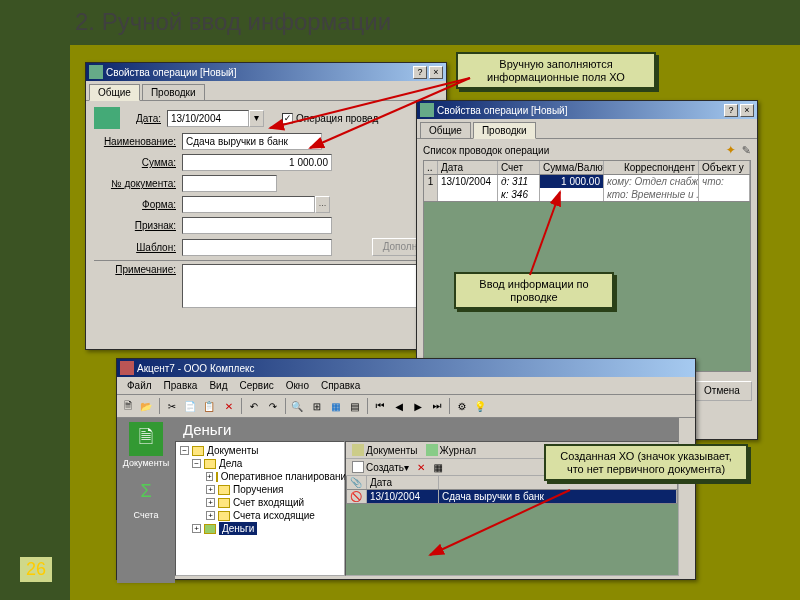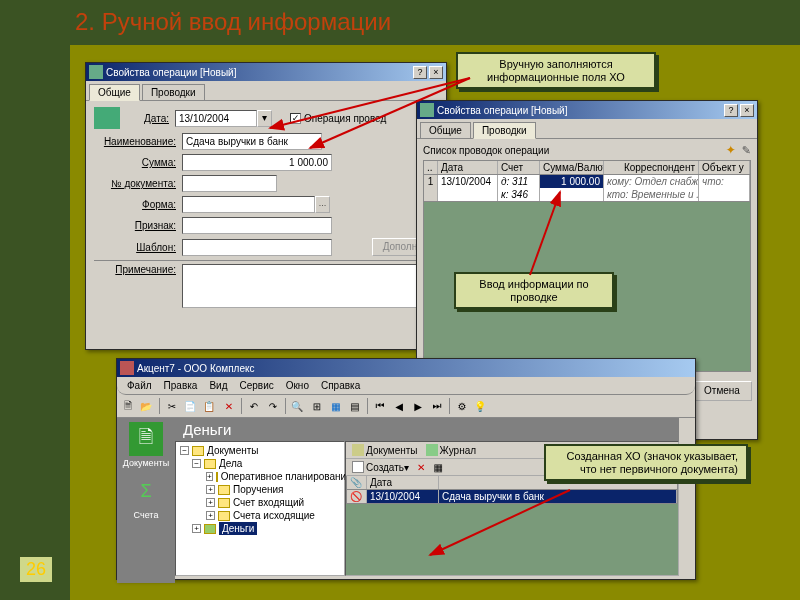--- a/index.html
+++ b/index.html
@@ -1,20 +1,20 @@
 <!DOCTYPE html>
 <html><head>
 <meta charset="utf-8">
 <style>
   * { box-sizing: border-box; margin: 0; padding: 0; font-family: Tahoma, Arial, sans-serif; font-size: 10px; }
   body { width: 800px; height: 600px; background: #fff; position: relative; overflow: hidden; }
 
   .slide-bg { position: absolute; left: 0; top: 0; width: 800px; height: 600px; background: #3b5323; }
   .slide-right { position: absolute; left: 70px; top: 45px; width: 730px; height: 555px; background: #8a8a00; }
-  .slide-title { position: absolute; left: 75px; top: 8px; color: #c2410c; font-size: 24px; font-weight: 400; }
+  .slide-title { position: absolute; left: 75px; top: 8px; color: #404040; font-size: 24px; font-weight: 400; }
   .page-num { position: absolute; left: 20px; bottom: 18px; color: #ffcc00; font-size: 18px; background: #cfd88a; padding: 2px 6px; }
 
   .window { position: absolute; border: 1px solid #2a2a2a; background: #d4d0c8; box-shadow: 2px 2px 4px rgba(0,0,0,.4); }
   .titlebar { background: linear-gradient(to right, #0a246a, #a6caf0); color: #fff; height: 18px; display: flex; align-items: center; padding: 0 3px; font-size: 10px; }
   .titlebar .tb-icon { width: 14px; height: 14px; background: #6a8; margin-right: 3px; }
   .titlebar .tb-spacer { flex: 1; }
   .tb-btn { width: 14px; height: 13px; background: #d4d0c8; border: 1px solid #fff; border-right-color: #555; border-bottom-color: #555; margin-left: 2px; font-size: 9px; text-align: center; line-height: 10px; color: #000; }
 
   .tabs { display: flex; border-bottom: 1px solid #888; padding: 3px 3px 0; }
   .tab { padding: 2px 8px; border: 1px solid #888; border-bottom: none; background: #d4d0c8; margin-right: 2px; cursor: pointer; }
@@ -32,21 +32,21 @@
   .arrow { position: absolute; pointer-events: none; }
 
   .grid-hdr { display: flex; background: #d4d0c8; border: 1px solid #888; font-size: 9px; }
   .grid-hdr span, .grid-row span { padding: 1px 3px; border-right: 1px solid #aaa; overflow: hidden; white-space: nowrap; }
   .grid-row { display: flex; background: #fff; font-size: 9px; border-left: 1px solid #888; border-right: 1px solid #888; }
   .sel { background: #0a246a; color: #fff; }
 
   .dlg-btns { display: flex; justify-content: flex-end; padding: 5px; gap: 4px; }
   .btn { width: 60px; height: 20px; border: 1px outset #fff; background: #d4d0c8; cursor: pointer; text-align: center; line-height: 18px; }
 
-  .menubar { display: flex; padding: 1px 4px; border-bottom: 1px solid #888; font-size: 10px; border-radius: 9px; }
+  .menubar { display: flex; padding: 1px 4px; border-bottom: 1px solid #888; font-size: 10px; }
   .menubar span { padding: 2px 6px; cursor: pointer; }
   .toolbar { display: flex; padding: 2px; border-bottom: 1px solid #888; flex-wrap: wrap; gap: 1px; align-items: center; }
   .tbtn { width: 18px; height: 18px; border: 1px solid transparent; display: flex; align-items: center; justify-content: center; cursor: pointer; font-size: 10px; }
   .tsep { width: 1px; height: 16px; background: #888; margin: 0 2px; }
 
   .panel-title { background: #808080; color: #fff; padding: 3px 8px; font-size: 15px; }
   .side-icons { position: absolute; left: 0; top: 0; width: 58px; height: 100%; background: #808080; display: flex; flex-direction: column; align-items: center; padding-top: 4px; }
   .side-icons .sicon { width: 34px; height: 34px; margin-bottom: 2px; display: flex; align-items: center; justify-content: center; font-size: 18px; }
   .side-icons .slabel { color: #fff; font-size: 9px; margin-bottom: 6px; }
 
@@ -76,21 +76,21 @@
     <div class="tb-btn">?</div>
     <div class="tb-btn">×</div>
   </div>
   <div class="tabs">
     <div class="tab active">Общие</div>
     <div class="tab">Проводки</div>
   </div>
   <div class="form-body">
     <div class="frow">
       <div style="width:26px;height:22px;background:#4a7;"></div>
-      <span class="flabel" style="width:55px;text-align:right;">Дата:</span>
+      <span class="flabel" style="width:47px;text-align:right;">Дата:</span>
       <input class="finput" style="width: 82px;" value="13/10/2004">
       <div class="dd-btn">▾</div>
       <span style="width:18px;"></span>
       <span class="check">✓</span>
       <span>Операция провед</span>
     </div>
     <div class="frow">
       <span class="flabel">Наименование:</span>
       <input class="finput" style="width: 140px;" value="Сдача выручки в банк">
     </div>
@@ -288,21 +288,21 @@
           </div>
           <div style="flex:1;background:#7a9a7a;"></div>
         </div>
       </div>
     </div>
   </div>
 </div>
 
 <div class="callout" style="left:456px; top:52px; width:200px;">Вручную заполняются информационные поля ХО</div>
 <div class="callout" style="left:454px; top:272px; width:160px;">Ввод информации по проводке</div>
-<div class="callout" style="left:544px; top:444px; width:204px;text-align:right;">Созданная ХО (значок указывает, что нет первичного документа)</div>
+<div class="callout" style="left:544px; top:444px; width:204px;">Созданная ХО (значок указывает, что нет первичного документа)</div>
 
 <svg class="arrow" style="left:0;top:0;width:800px;height:600px;">
   <defs>
       <marker id="ah" markerWidth="8" markerHeight="8" refX="7" refY="3" orient="auto">
         <path d="M0,0 L8,3 L0,6 Z" fill="#c00"></path>
       </marker>
     </defs>
   <line x1="470" y1="78" x2="270" y2="128" stroke="#c00" stroke-width="2" marker-end="url(#ah)"></line>
   <line x1="470" y1="78" x2="310" y2="148" stroke="#c00" stroke-width="2" marker-end="url(#ah)"></line>
   <line x1="530" y1="275" x2="560" y2="192" stroke="#c00" stroke-width="2" marker-end="url(#ah)"></line>

